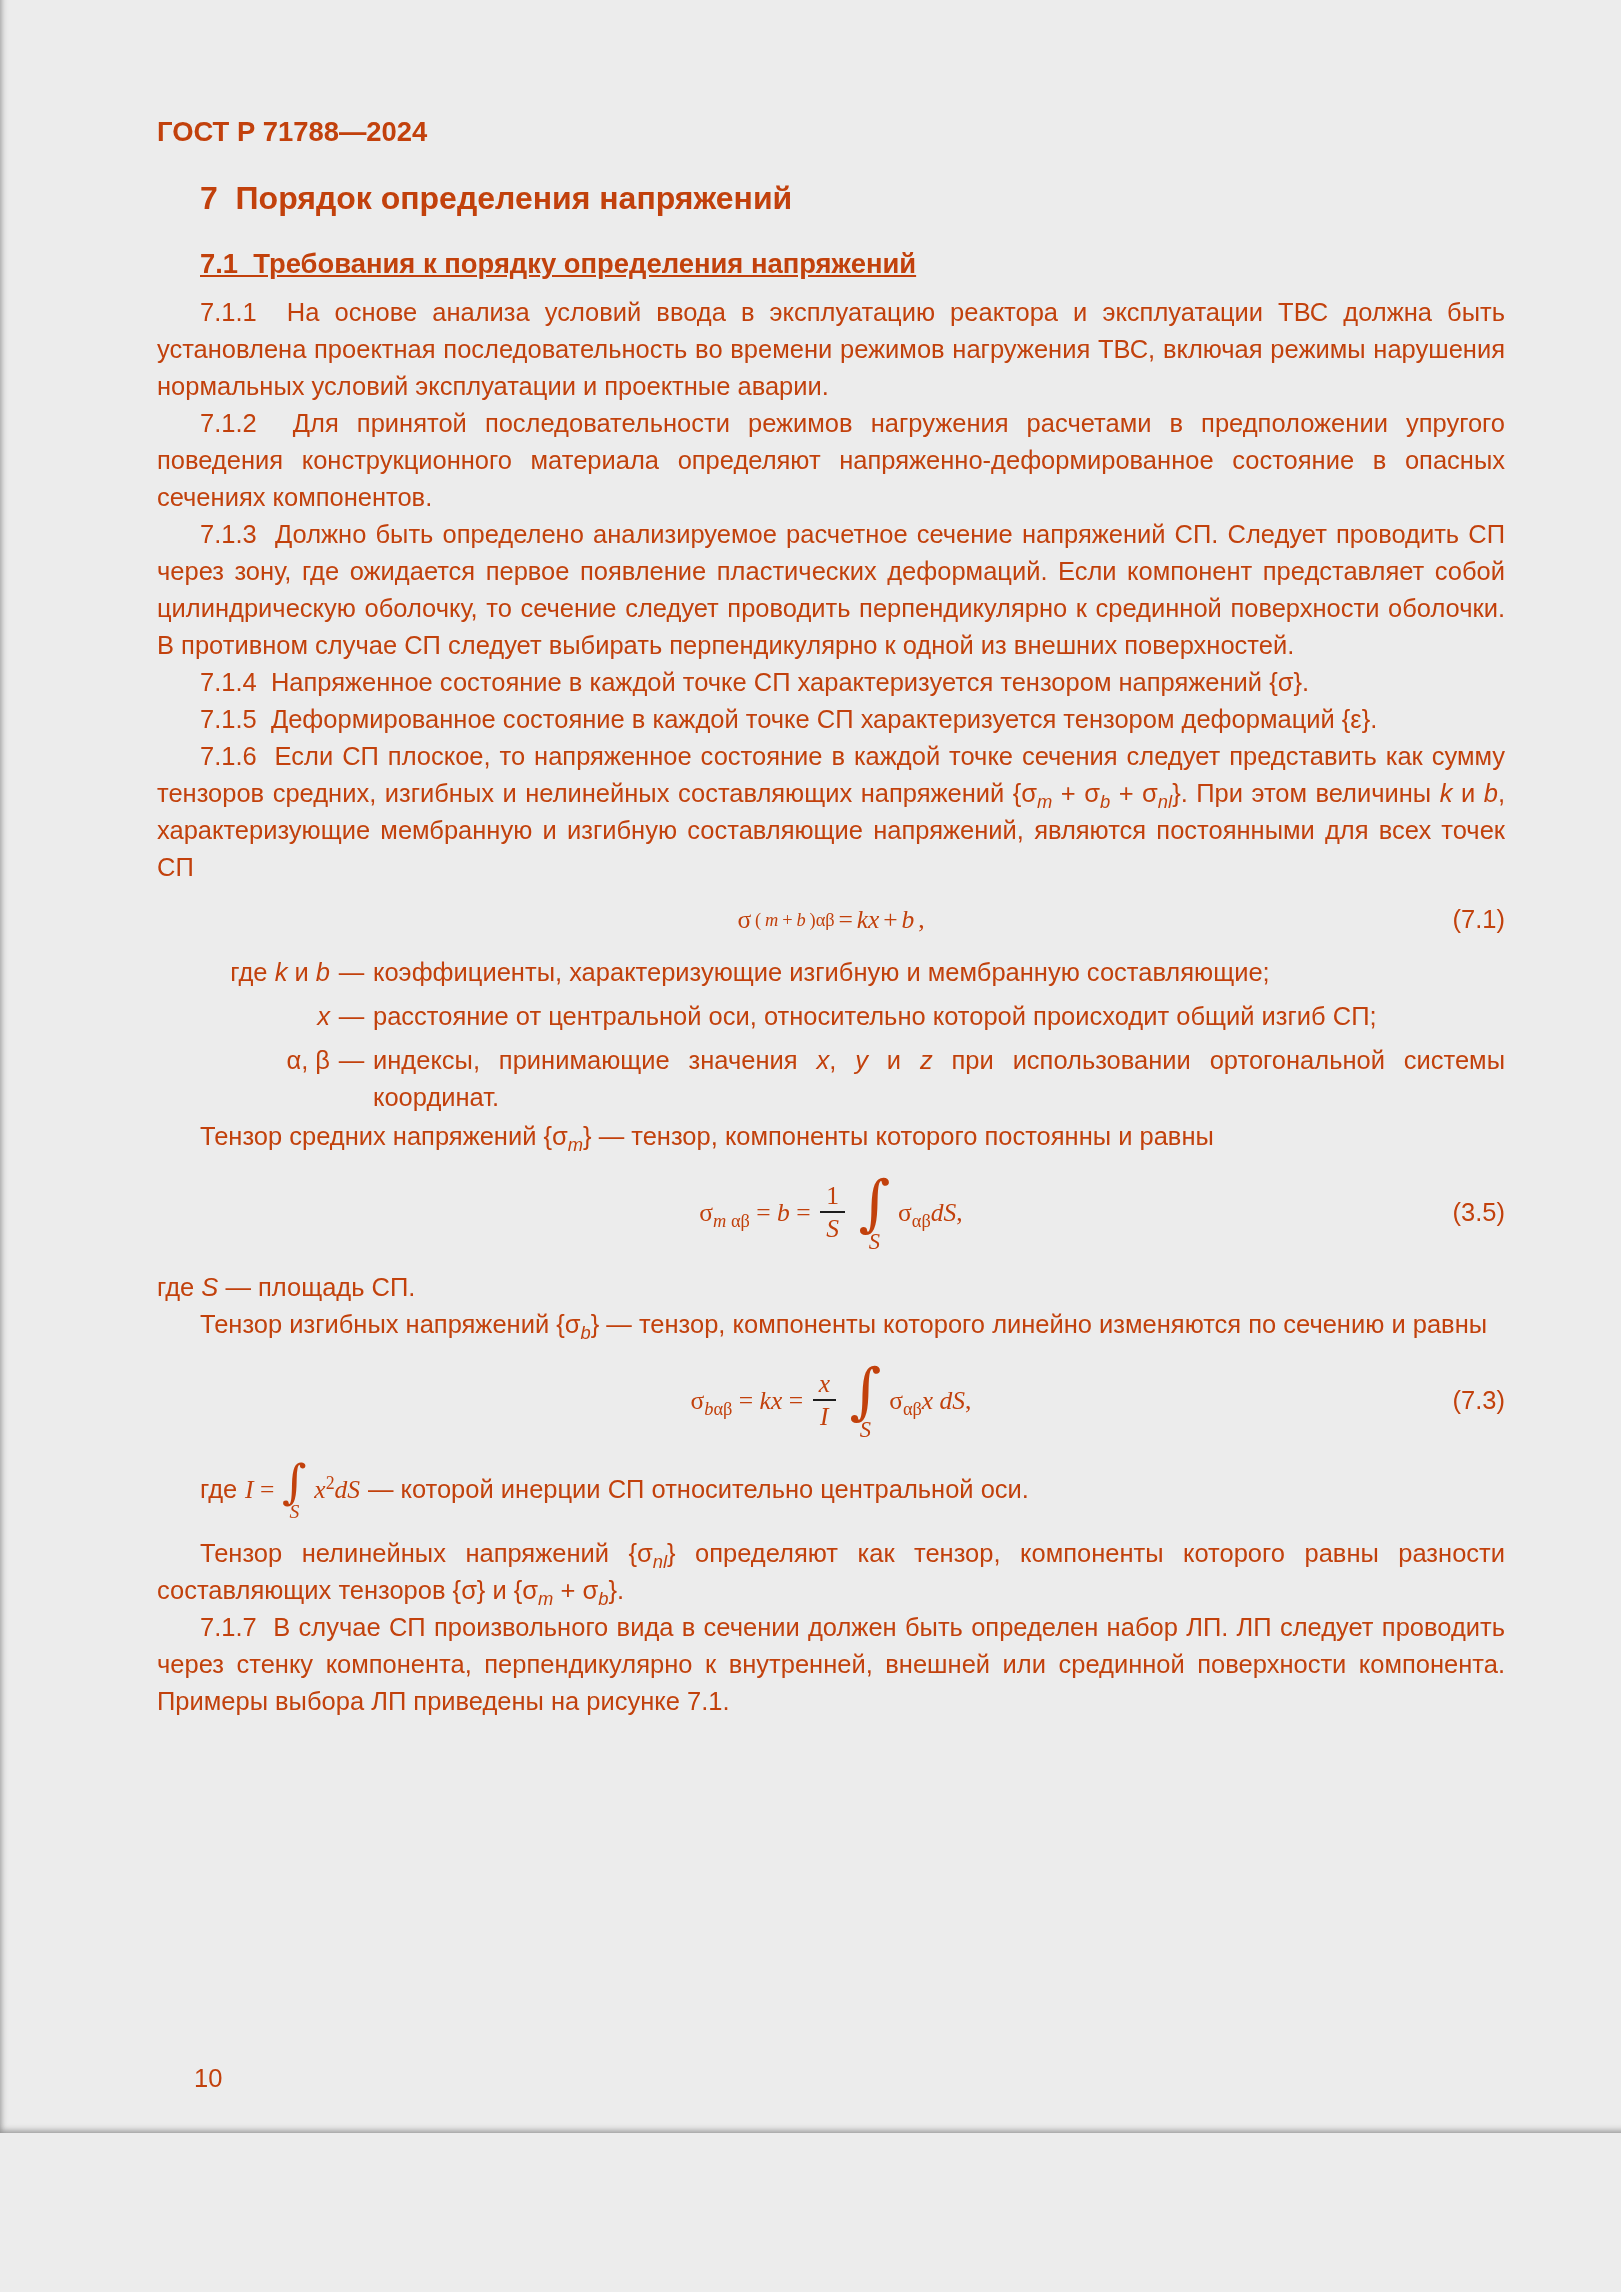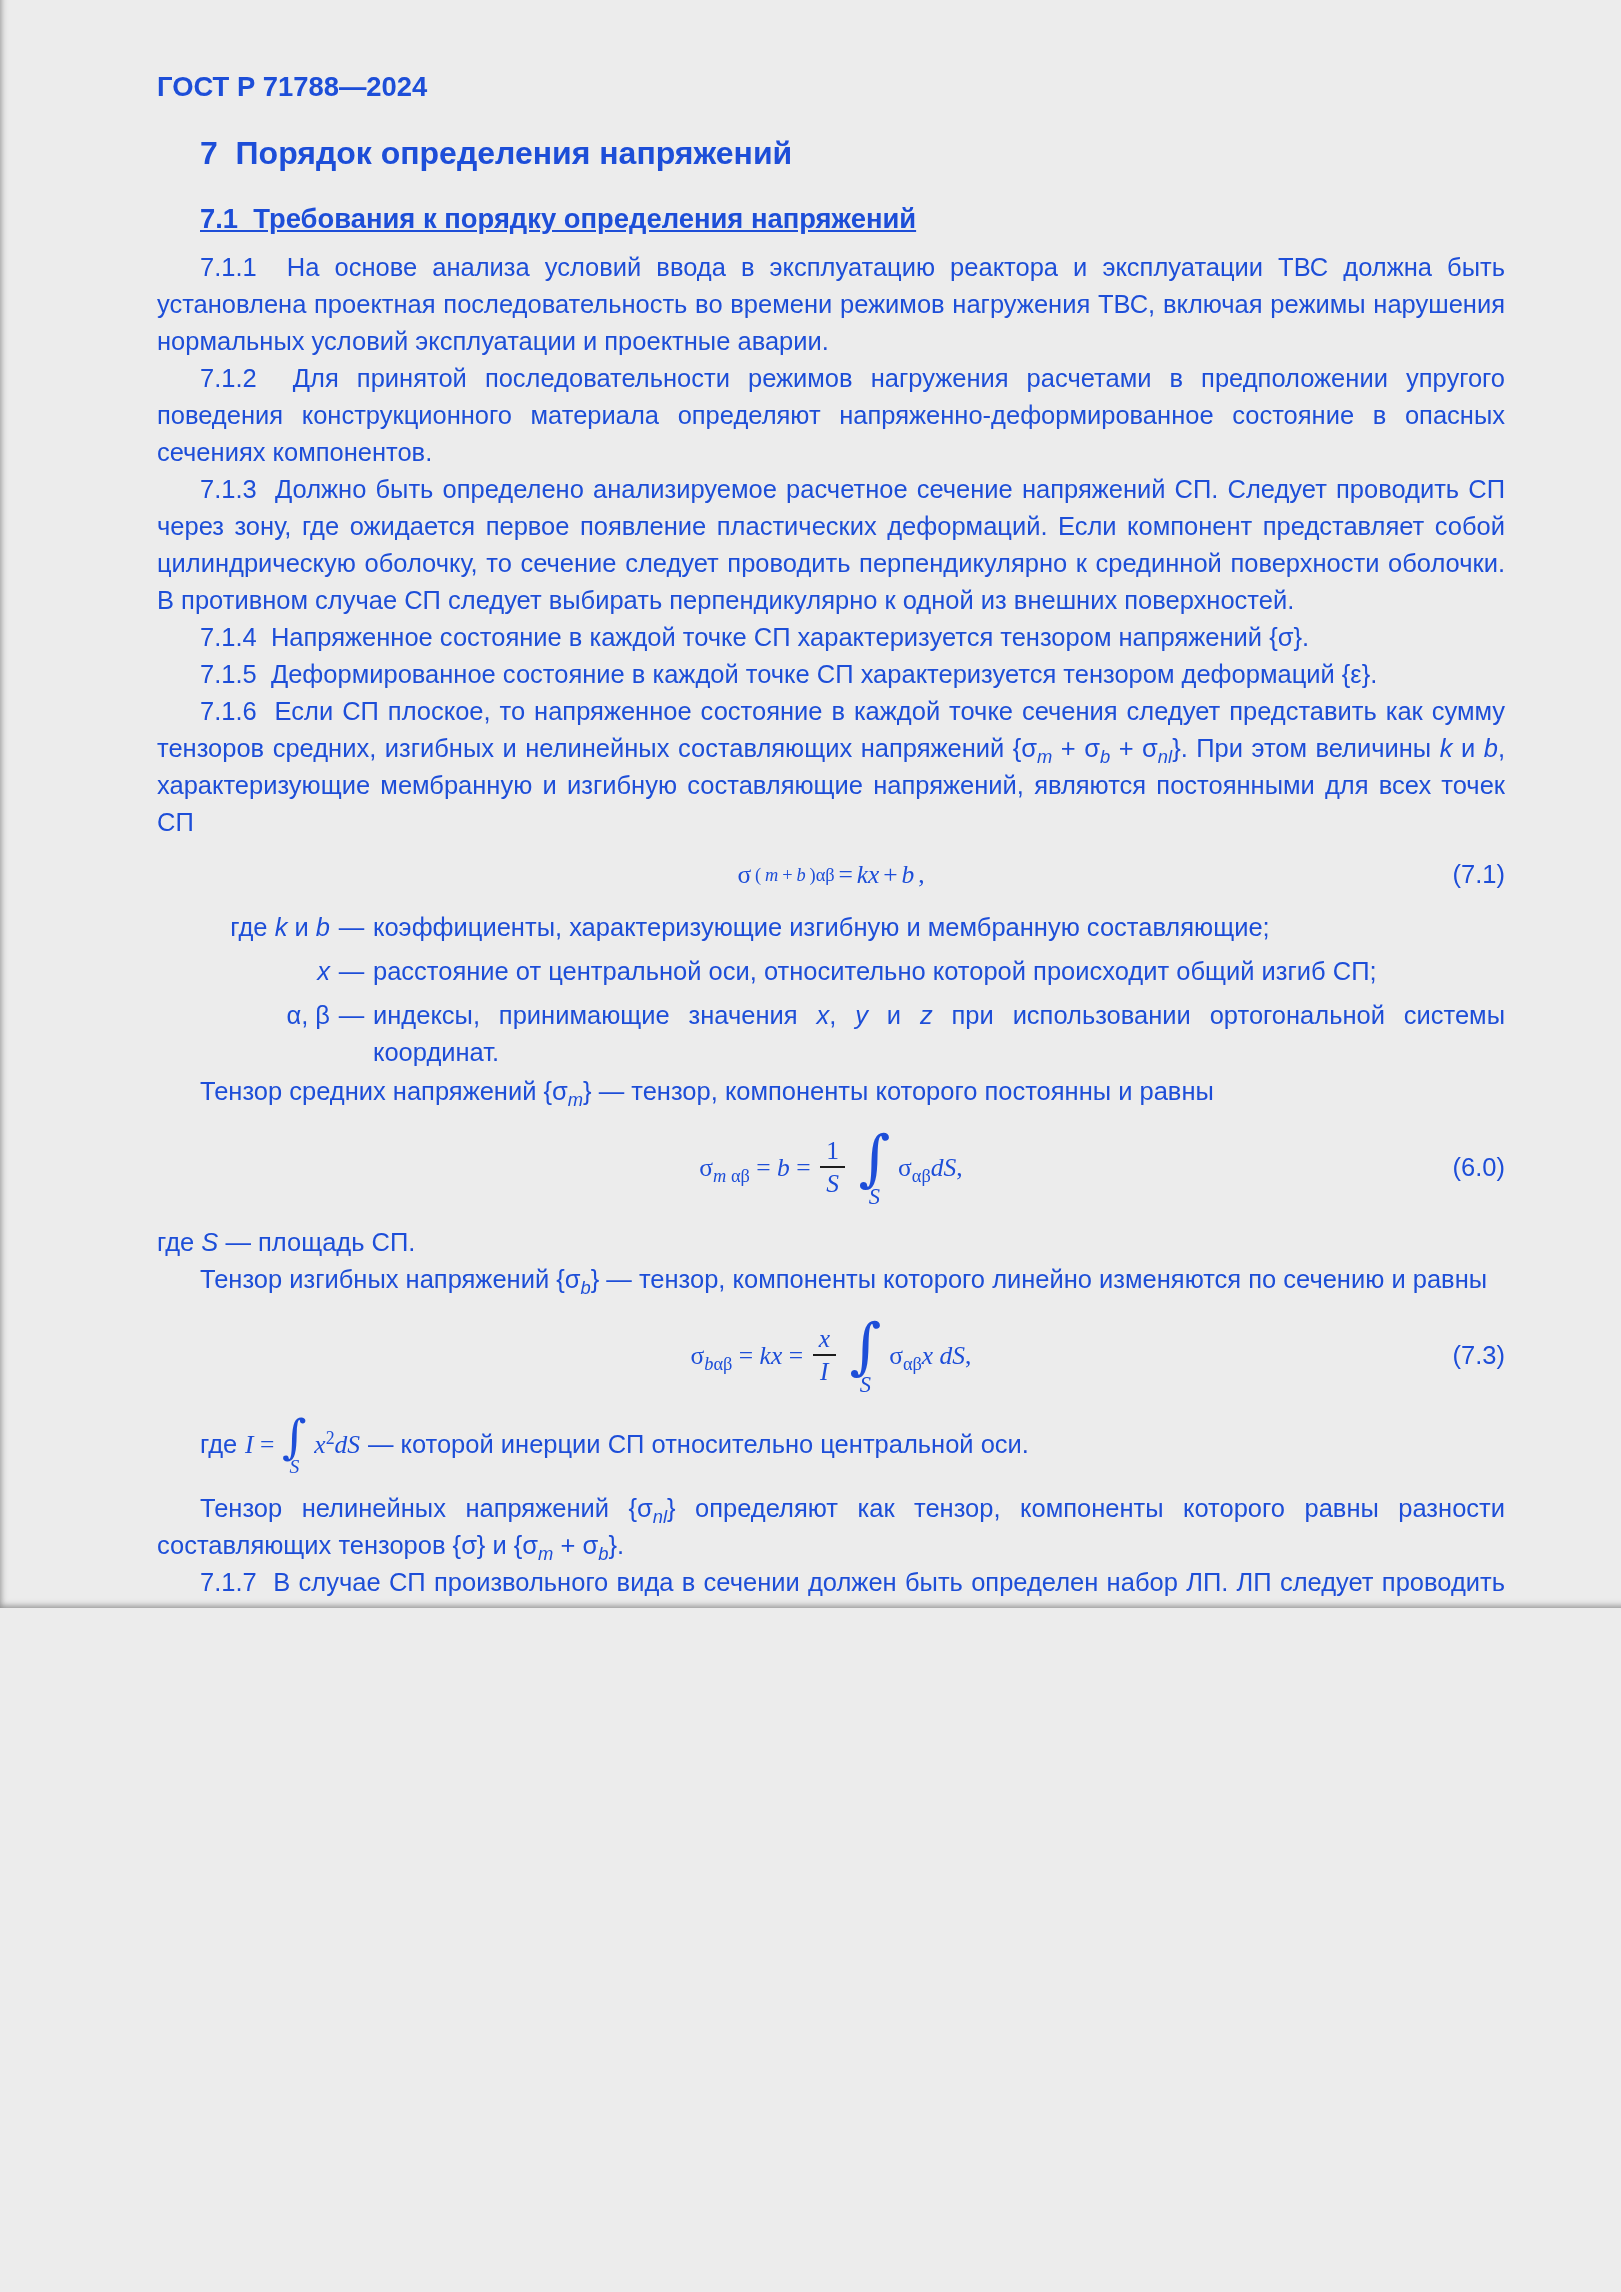--- a/index.html
+++ b/index.html
@@ -1,25 +1,25 @@
 <!DOCTYPE html>
 <html><head>
 <meta charset="utf-8">
 <style>
   html,body{margin:0;padding:0;}
   body{background:#ececec;}
   .page{
     position:relative;
-    width:1621px;height:1608px;
+    width:1621px;height:2133px;
     background:#ececec;
-    color:#1d4ed8;
+    color:#c2410c;
     font-family:"Liberation Sans","DejaVu Sans",sans-serif;
     font-size:25.5px;line-height:37px;
     box-sizing:border-box;
-    padding:72px 116px 0 157px;
+    padding:117px 116px 0 157px;
     box-shadow:inset 4.9px -5.9px 6.9px -3.9px rgba(70,70,70,.55);
     overflow:hidden;
   }
   .doc-header{font-weight:bold;font-size:27.4px;line-height:29px;margin:0 0 33px 0;}
   h1.section{font-size:32px;line-height:39px;font-weight:bold;margin:0 0 29px 43px;}
   h2.subsection{font-size:27.4px;line-height:33px;font-weight:bold;margin:0 0 13.7px 43px;text-decoration:underline;}
   p.body{margin:0;}
   .ind{text-indent:43px;}
   .just{text-align:justify;}
   .it{font-style:italic;}
@@ -103,21 +103,21 @@
       <span class="frac">
         <span class="num">1</span>
         <span class="den"><span class="it">S</span></span>
       </span>
       <span class="intgrl">
         <span class="int-sign">∫</span>
         <span class="int-sub it">S</span>
       </span>
       <span>σ<sub>αβ</sub><span class="it">dS</span>,</span>
     </span>
-    <span class="f-num">(6.0)</span>
+    <span class="f-num">(3.5)</span>
   </div>
 
   <p class="body">где <span class="it">S</span> — площадь СП.</p>
 
   <p class="body ind just">Тензор изгибных напряжений {σ<sub class="it">b</sub>} — тензор, компоненты которого линейно изменяются по сечению и равны</p>
 
   <div class="formula-row">
     <span class="f-spacer"></span>
     <span class="f-body">
       <span>σ<sub class="it">b</sub><sub>αβ</sub> = <span class="it">kx</span> =</span>

